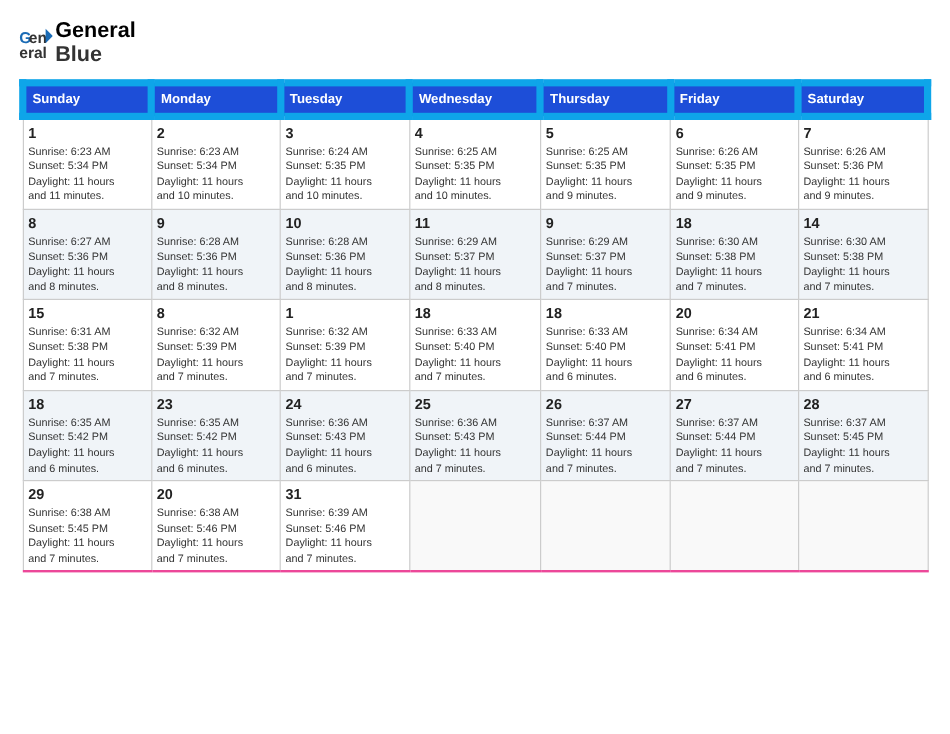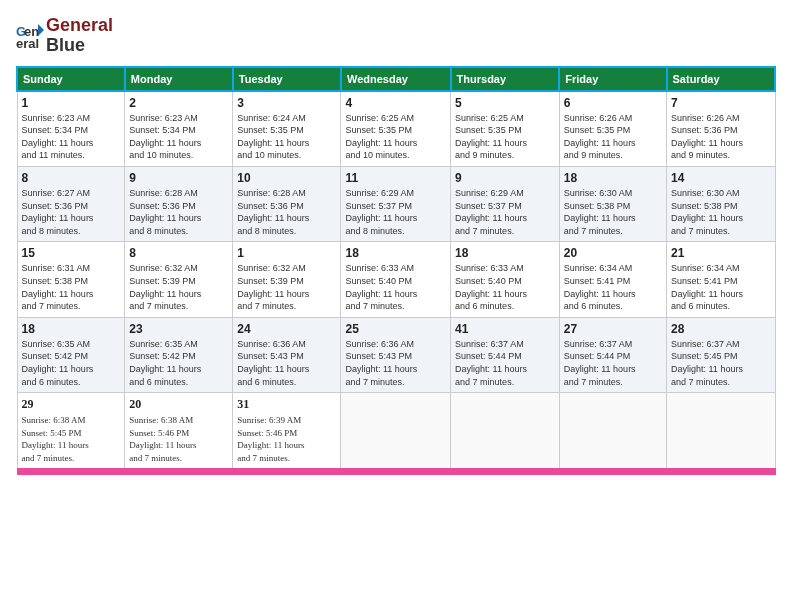--- a/index.html
+++ b/index.html
@@ -26,21 +26,21 @@
       display: flex;
       align-items: center;
     }
     .logo-text {
       font-size: 18px;
       font-weight: bold;
       color: #333;
       line-height: 1.1;
     }
     .logo-text span {
-      color: #7f1d1d;
+      color: #000000;
     }
     .logo-icon {
       width: 28px;
       height: 28px;
       margin-right: 2px;
     }
     .title-block {
       text-align: right;
     }
     .month-title {
@@ -51,27 +51,27 @@
     .location {
       font-size: 14px;
       color: #555;
     }
     .calendar {
       width: 100%;
       border-collapse: collapse;
       font-size: 9.5px;
     }
     .calendar th {
-      background: #15803d;
+      background: #1d4ed8;
       color: #fff;
       text-align: left;
       padding: 5px 5px;
       font-size: 11px;
       font-weight: bold;
-      border: 2px solid #0ea5e9;
+      border: 6px solid #0ea5e9;
     }
     .calendar td {
       border: 1px solid #ccc;
       vertical-align: top;
       padding: 4px 4px;
       width: 113px;
       min-height: 75px;
     }
     .calendar tr:nth-child(even) td {
       background: #f0f4f8;
@@ -88,22 +88,21 @@
     }
     .day-info {
       color: #333;
       line-height: 1.4;
       font-size: 9px;
     }
     .empty-cell {
       background: #f9f9f9 !important;
     }
     .last-row td {
-      border-bottom: 7px solid #ec4899;
-      font-family: Liberation Serif, serif;
+      border-bottom: 2px solid #ec4899;
     }
   </style>
 </head>
 <body>
 
 <div class="page">
   <div class="header">
     <div class="logo">
       <svg class="logo-icon" viewBox="0 0 28 28">
         <text x="0" y="14" font-size="13" font-weight="bold" fill="#1a6bb5">G</text>
@@ -238,21 +237,21 @@
           </td>
           <td>
             <span class="day-num">24</span>
             <div class="day-info">Sunrise: 6:36 AM<br>Sunset: 5:43 PM<br>Daylight: 11 hours<br>and 6 minutes.</div>
           </td>
           <td>
             <span class="day-num">25</span>
             <div class="day-info">Sunrise: 6:36 AM<br>Sunset: 5:43 PM<br>Daylight: 11 hours<br>and 7 minutes.</div>
           </td>
           <td>
-            <span class="day-num">41</span>
+            <span class="day-num">26</span>
             <div class="day-info">Sunrise: 6:37 AM<br>Sunset: 5:44 PM<br>Daylight: 11 hours<br>and 7 minutes.</div>
           </td>
           <td>
             <span class="day-num">27</span>
             <div class="day-info">Sunrise: 6:37 AM<br>Sunset: 5:44 PM<br>Daylight: 11 hours<br>and 7 minutes.</div>
           </td>
           <td>
             <span class="day-num">28</span>
             <div class="day-info">Sunrise: 6:37 AM<br>Sunset: 5:45 PM<br>Daylight: 11 hours<br>and 7 minutes.</div>
           </td>

